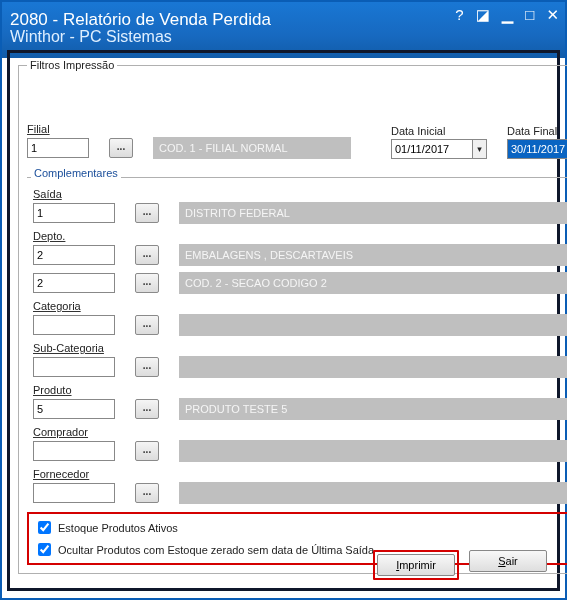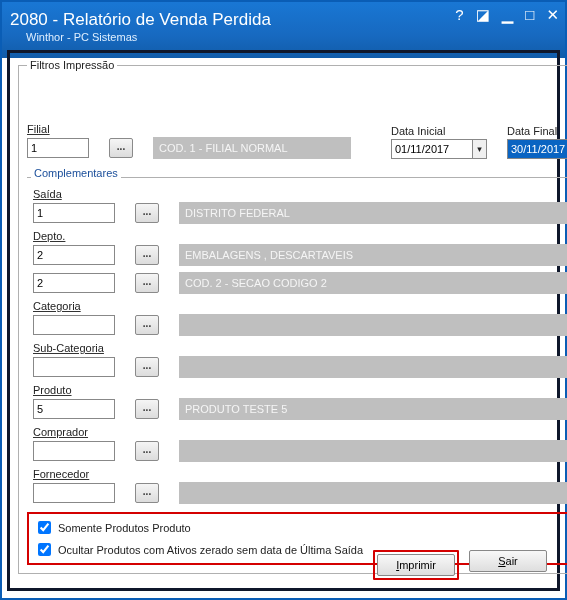--- a/index.html
+++ b/index.html
@@ -7,21 +7,21 @@
   .window {
     width:567px; height:600px; border:2px solid #0a5db5;
     background:#fff; position:relative;
   }
   .titlebar {
     height:56px;
     background: linear-gradient(180deg,#1977d4 0%, #1769c0 60%, #115ca9 100%);
     color:#fff; padding:8px 8px; position:relative;
   }
   .titlebar .title { font-size:17px; font-weight:normal; line-height:20px; }
-  .titlebar .subtitle { font-size:11px; line-height:14px; color:#dfefff;margin-left:16px; }
+  .titlebar .subtitle { font-size:16px; line-height:14px; color:#dfefff; }
   .title-controls { position:absolute; right:6px; top:4px; display:flex; gap:12px; }
   .title-controls span { font-size:15px; color:#fff; cursor:pointer; }
   .inner {
     position:absolute; left:5px; right:5px; top:48px; bottom:7px;
     border:3px solid #0f172a;
   }
   .content {
     padding:6px 8px; font-size:11px; color:#222;
   }
   fieldset.fs {
@@ -191,25 +191,25 @@
                 <div class="bar"></div>
               </div>
             </div>
 
           </div>
         </div>
 
         <div class="highlight-box">
           <label class="cb-row">
             <input type="checkbox" checked="" style="">
-            <span>Somente Produtos Produto</span>
+            <span>Estoque Produtos Ativos</span>
           </label>
           <label class="cb-row">
             <input type="checkbox" checked="" style="">
-            <span>Ocultar Produtos com Ativos zerado sem data de Última Saída</span>
+            <span>Ocultar Produtos com Estoque zerado sem data de Última Saída</span>
           </label>
         </div>
 
       </fieldset>
     </div>
 
     <div class="footer">
       <span class="btn-wrap-hl">
         <button class="btn"><span class="u">I</span><span>mprimir</span></button>
       </span>

